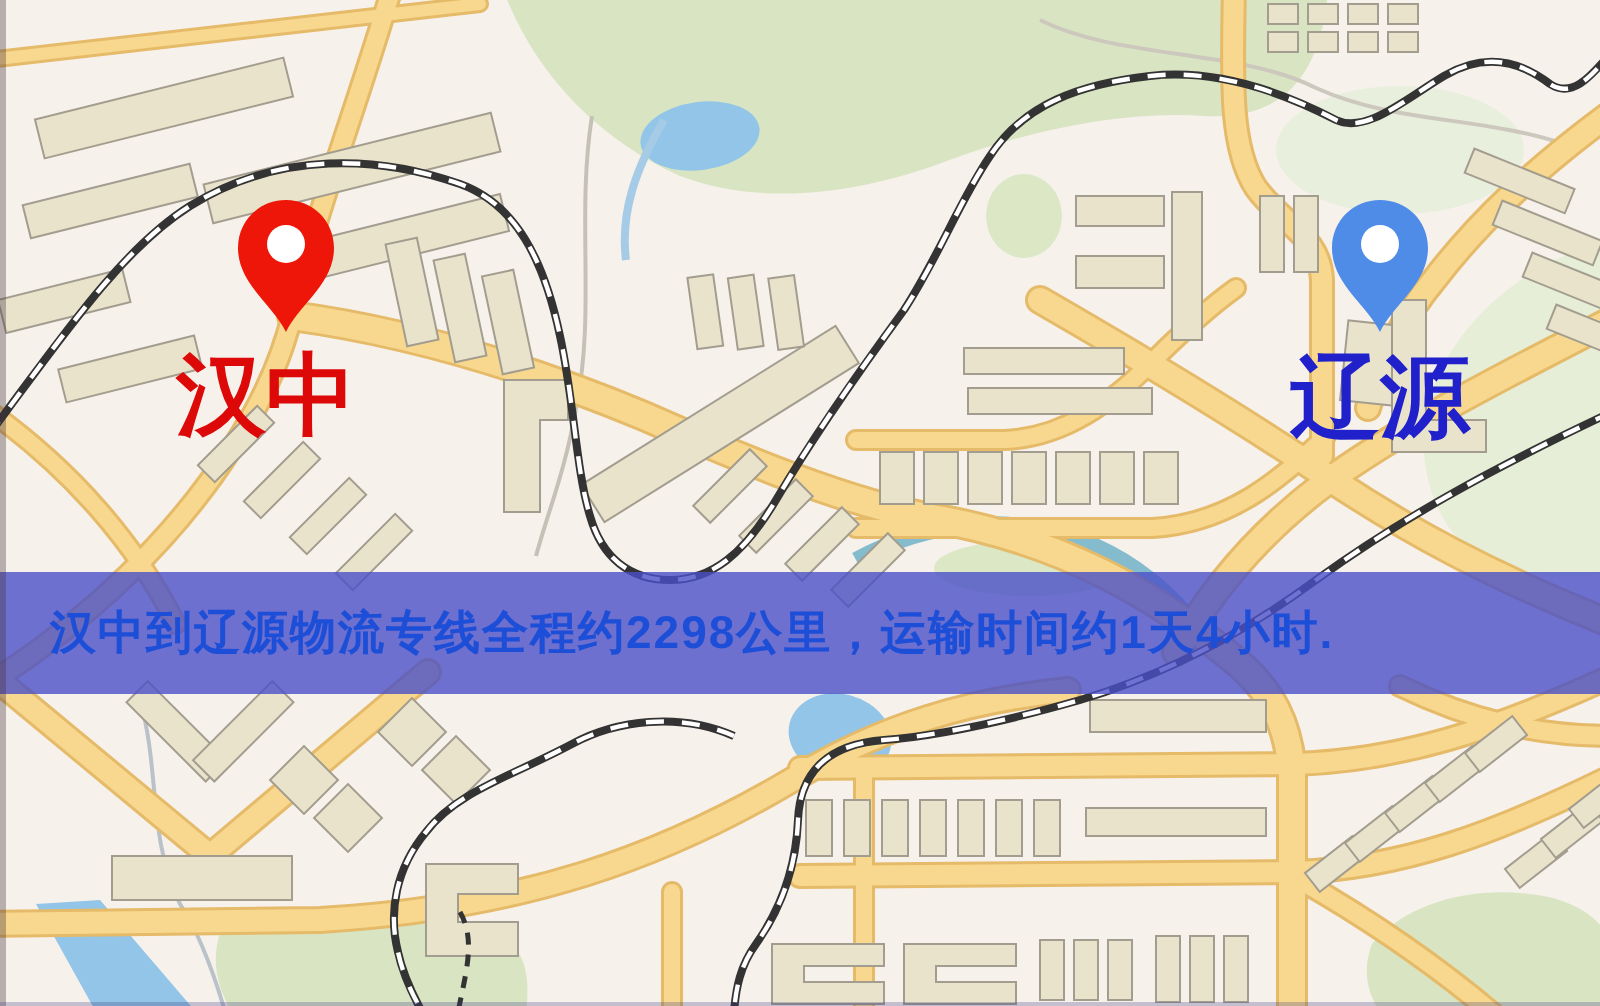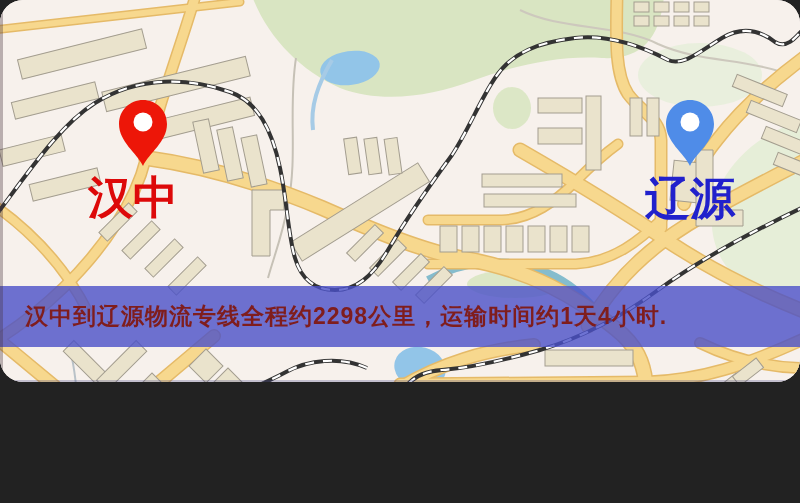--- a/index.html
+++ b/index.html
@@ -1,32 +1,31 @@
 <!DOCTYPE html>
 <html><head>
 <meta charset="utf-8">
 <style>
   html,body{margin:0;padding:0;background:#222;}
   .screen{
-    position:relative;width:800px;height:382px;overflow:hidden;
+    position:relative;width:800px;height:503px;overflow:hidden;
     font-family:"Liberation Sans","DejaVu Sans",sans-serif;
     background:#f7f1ec;
-    border-radius:23px;
   }
   .screen svg{position:absolute;left:0;top:0;display:block;}
   [data-name="buildings"] rect,[data-name="buildings"] path{stroke:#a39d8f;stroke-width:1;}
   svg text{font-family:"Liberation Sans","DejaVu Sans",sans-serif;}
   .banner{
     position:absolute;left:0;top:286px;width:800px;height:61px;
     background:rgba(74,80,200,0.80);
     display:flex;align-items:center;
     box-sizing:border-box;padding-left:25px;
   }
   .banner span{
-    color:#7f1d1d;font-size:23px;font-weight:600;letter-spacing:1px;
+    color:#1d4ed8;font-size:23px;font-weight:600;letter-spacing:1px;
     white-space:nowrap;
   }
   .edge-left{position:absolute;left:0;top:0;width:3px;height:100%;background:rgba(70,50,60,.35);}
   .edge-bottom{position:absolute;left:0;bottom:0;width:100%;height:2px;background:rgba(60,60,130,.28);}
 </style>
 </head>
 <body>
 
 <div class="screen" data-name="map-screenshot">
 

